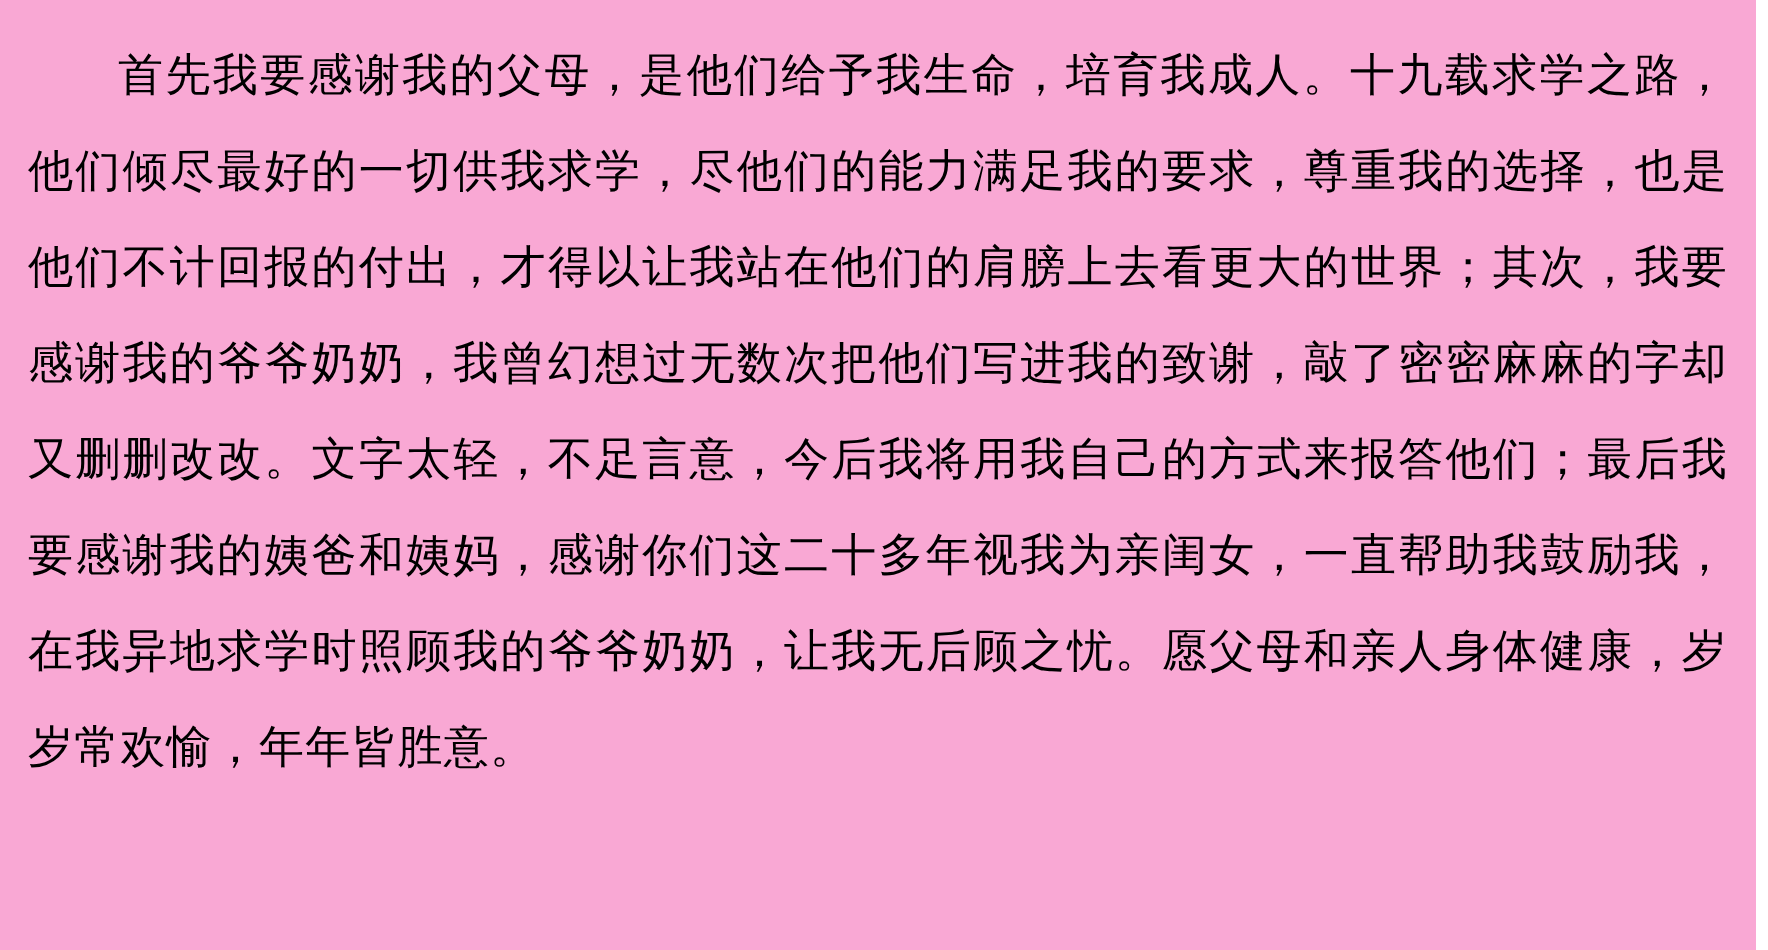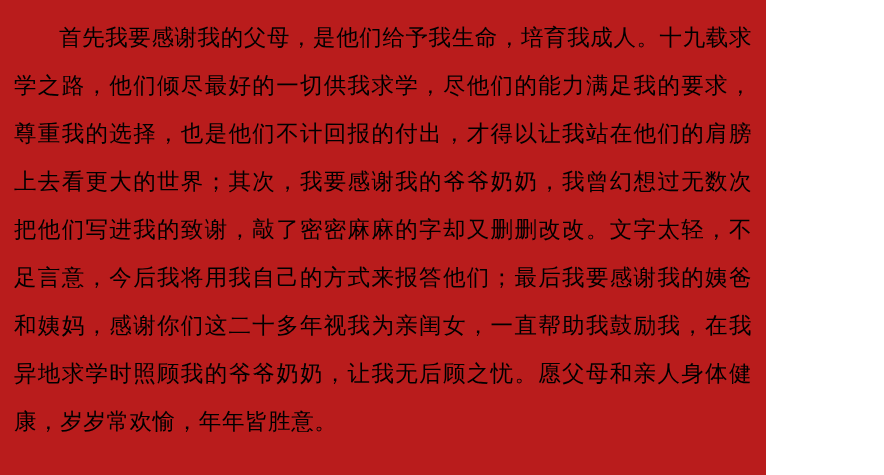--- a/index.html
+++ b/index.html
@@ -8,23 +8,23 @@
     background: #ffffff;
   }
   body {
     width: 884px;
     height: 475px;
     overflow: hidden;
     font-family: "Liberation Serif", "DejaVu Serif", serif;
   }
   .page {
     position: relative;
-    width: 766px;
+    width: 878px;
     height: 475px;
-    background: #b91c1c;
+    background: #f9a8d4;
     box-sizing: border-box;
     padding: 14px 14px 0 14px;
   }
   .doc-body {
     font-family: "Liberation Serif", "DejaVu Serif", serif;
     font-size: 22.5px;
     color: #000000;
     line-height: 48px;
     text-align: justify;
     text-justify: inter-character;

